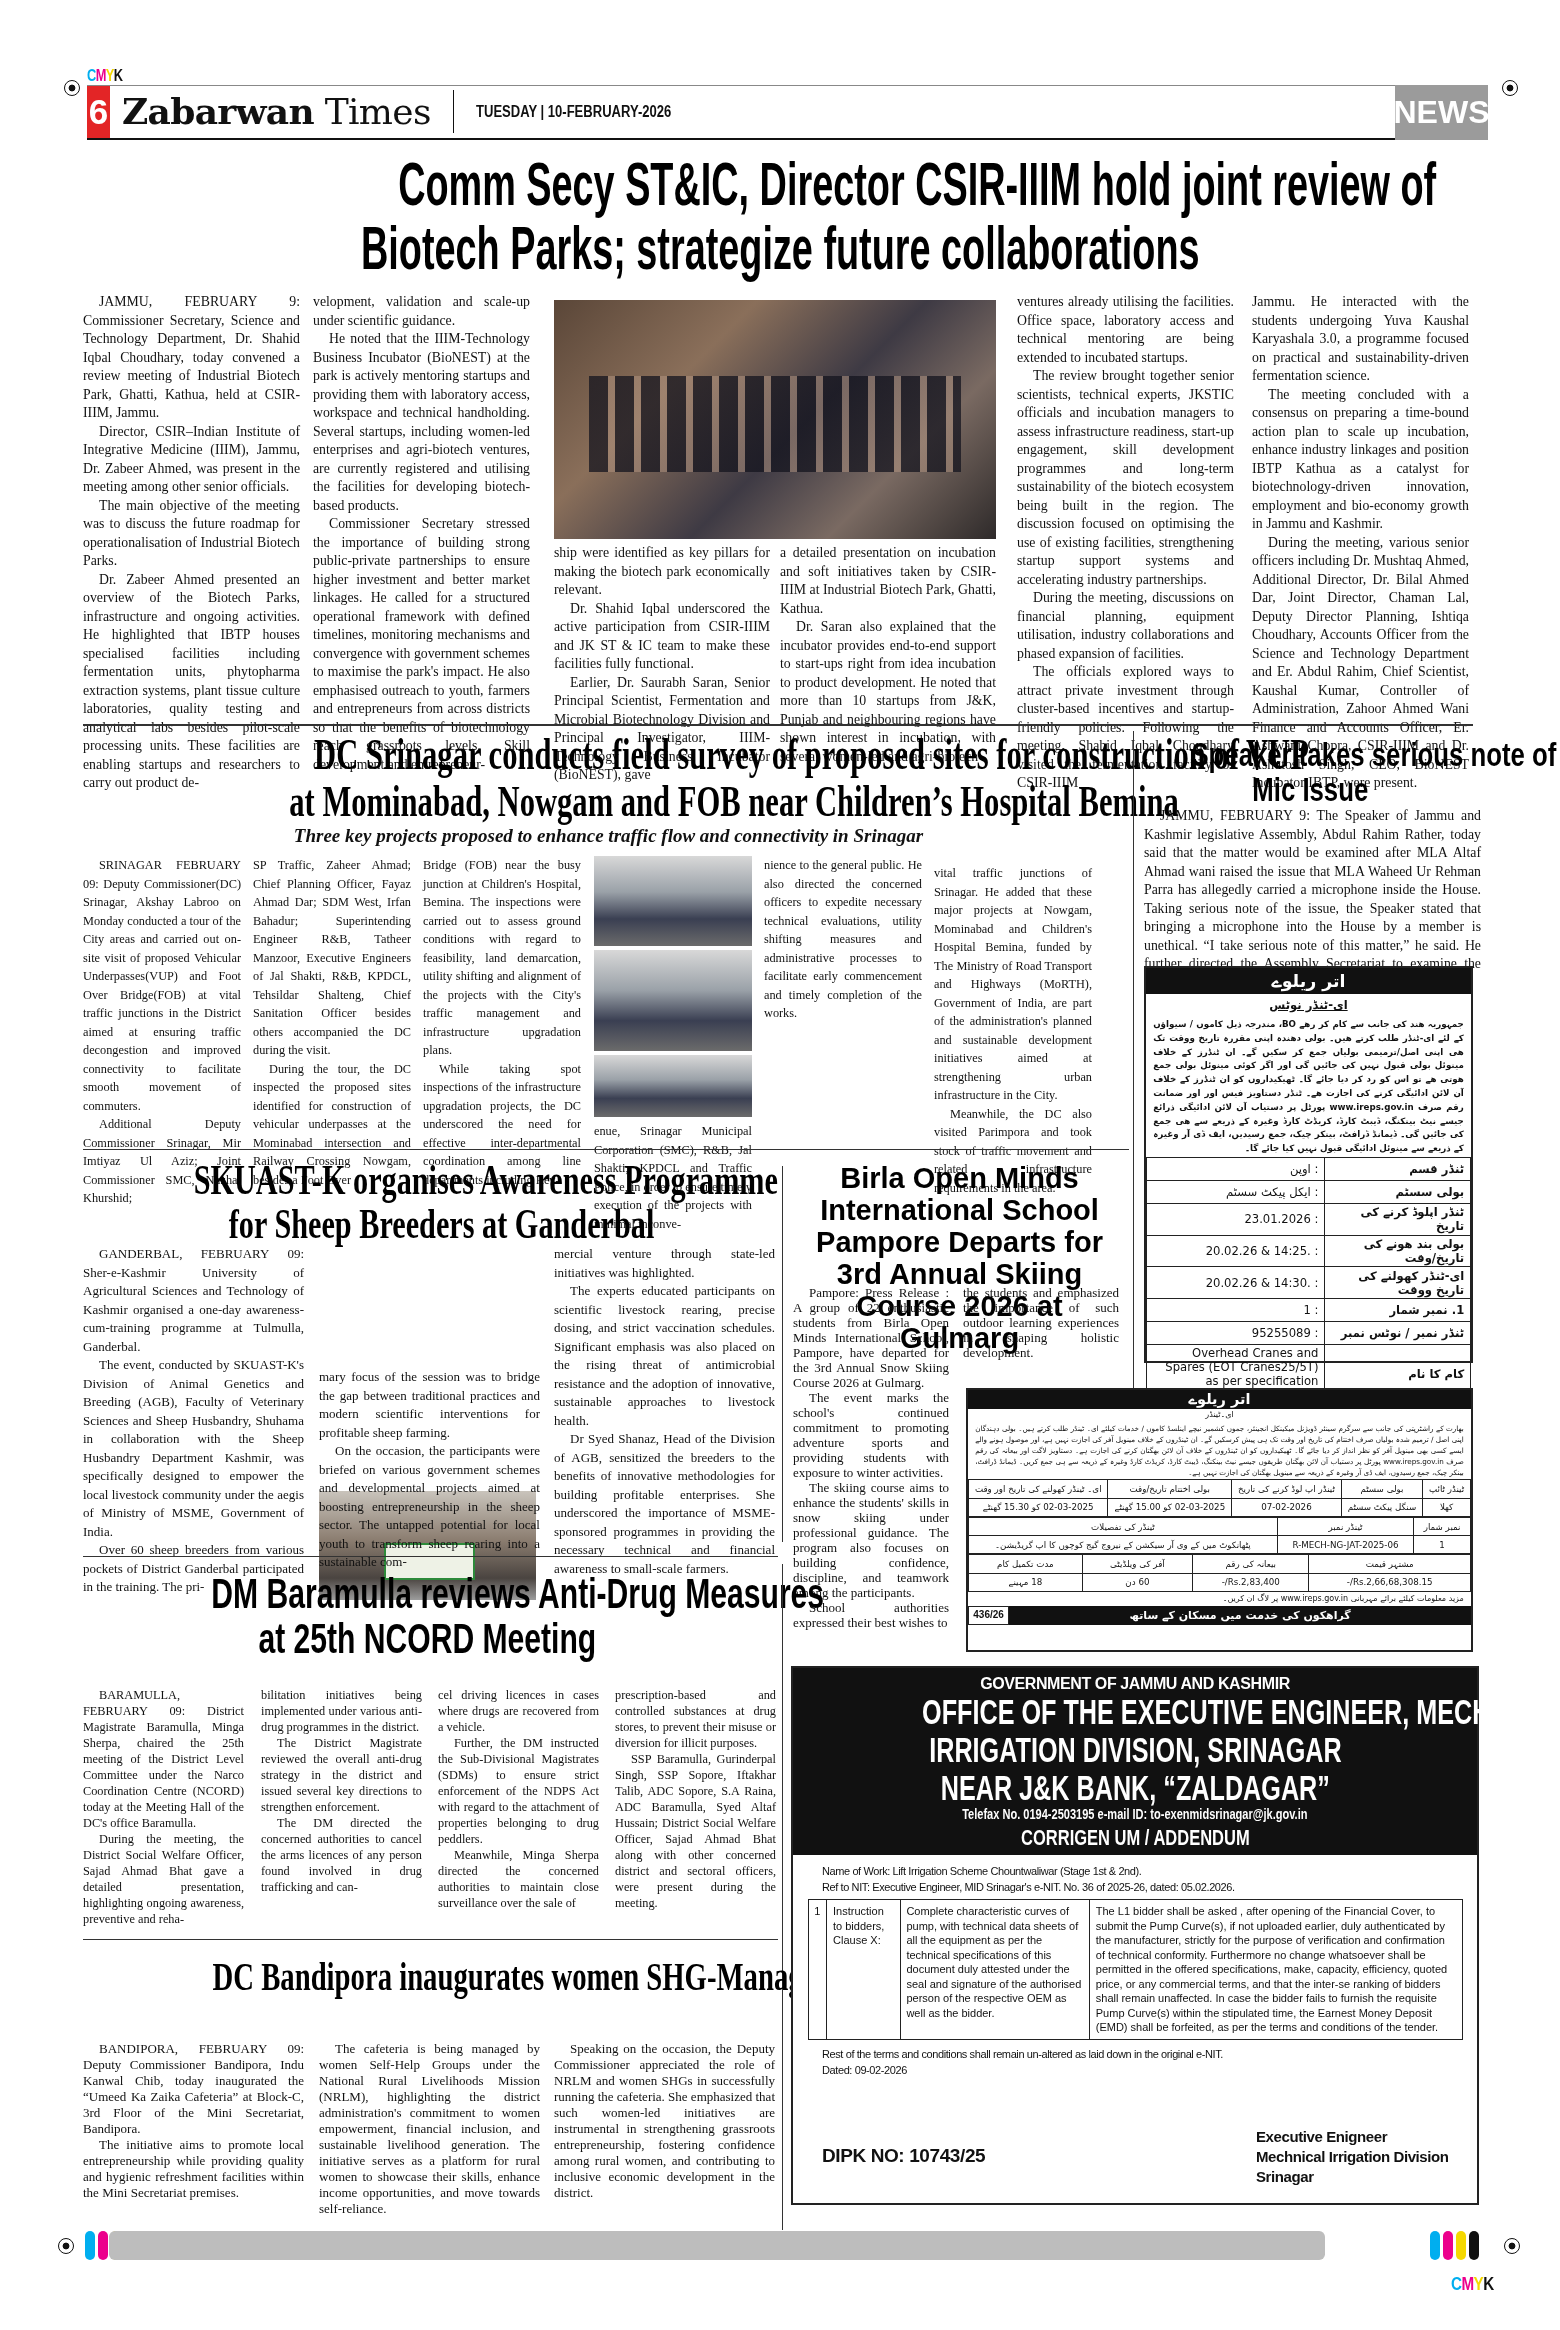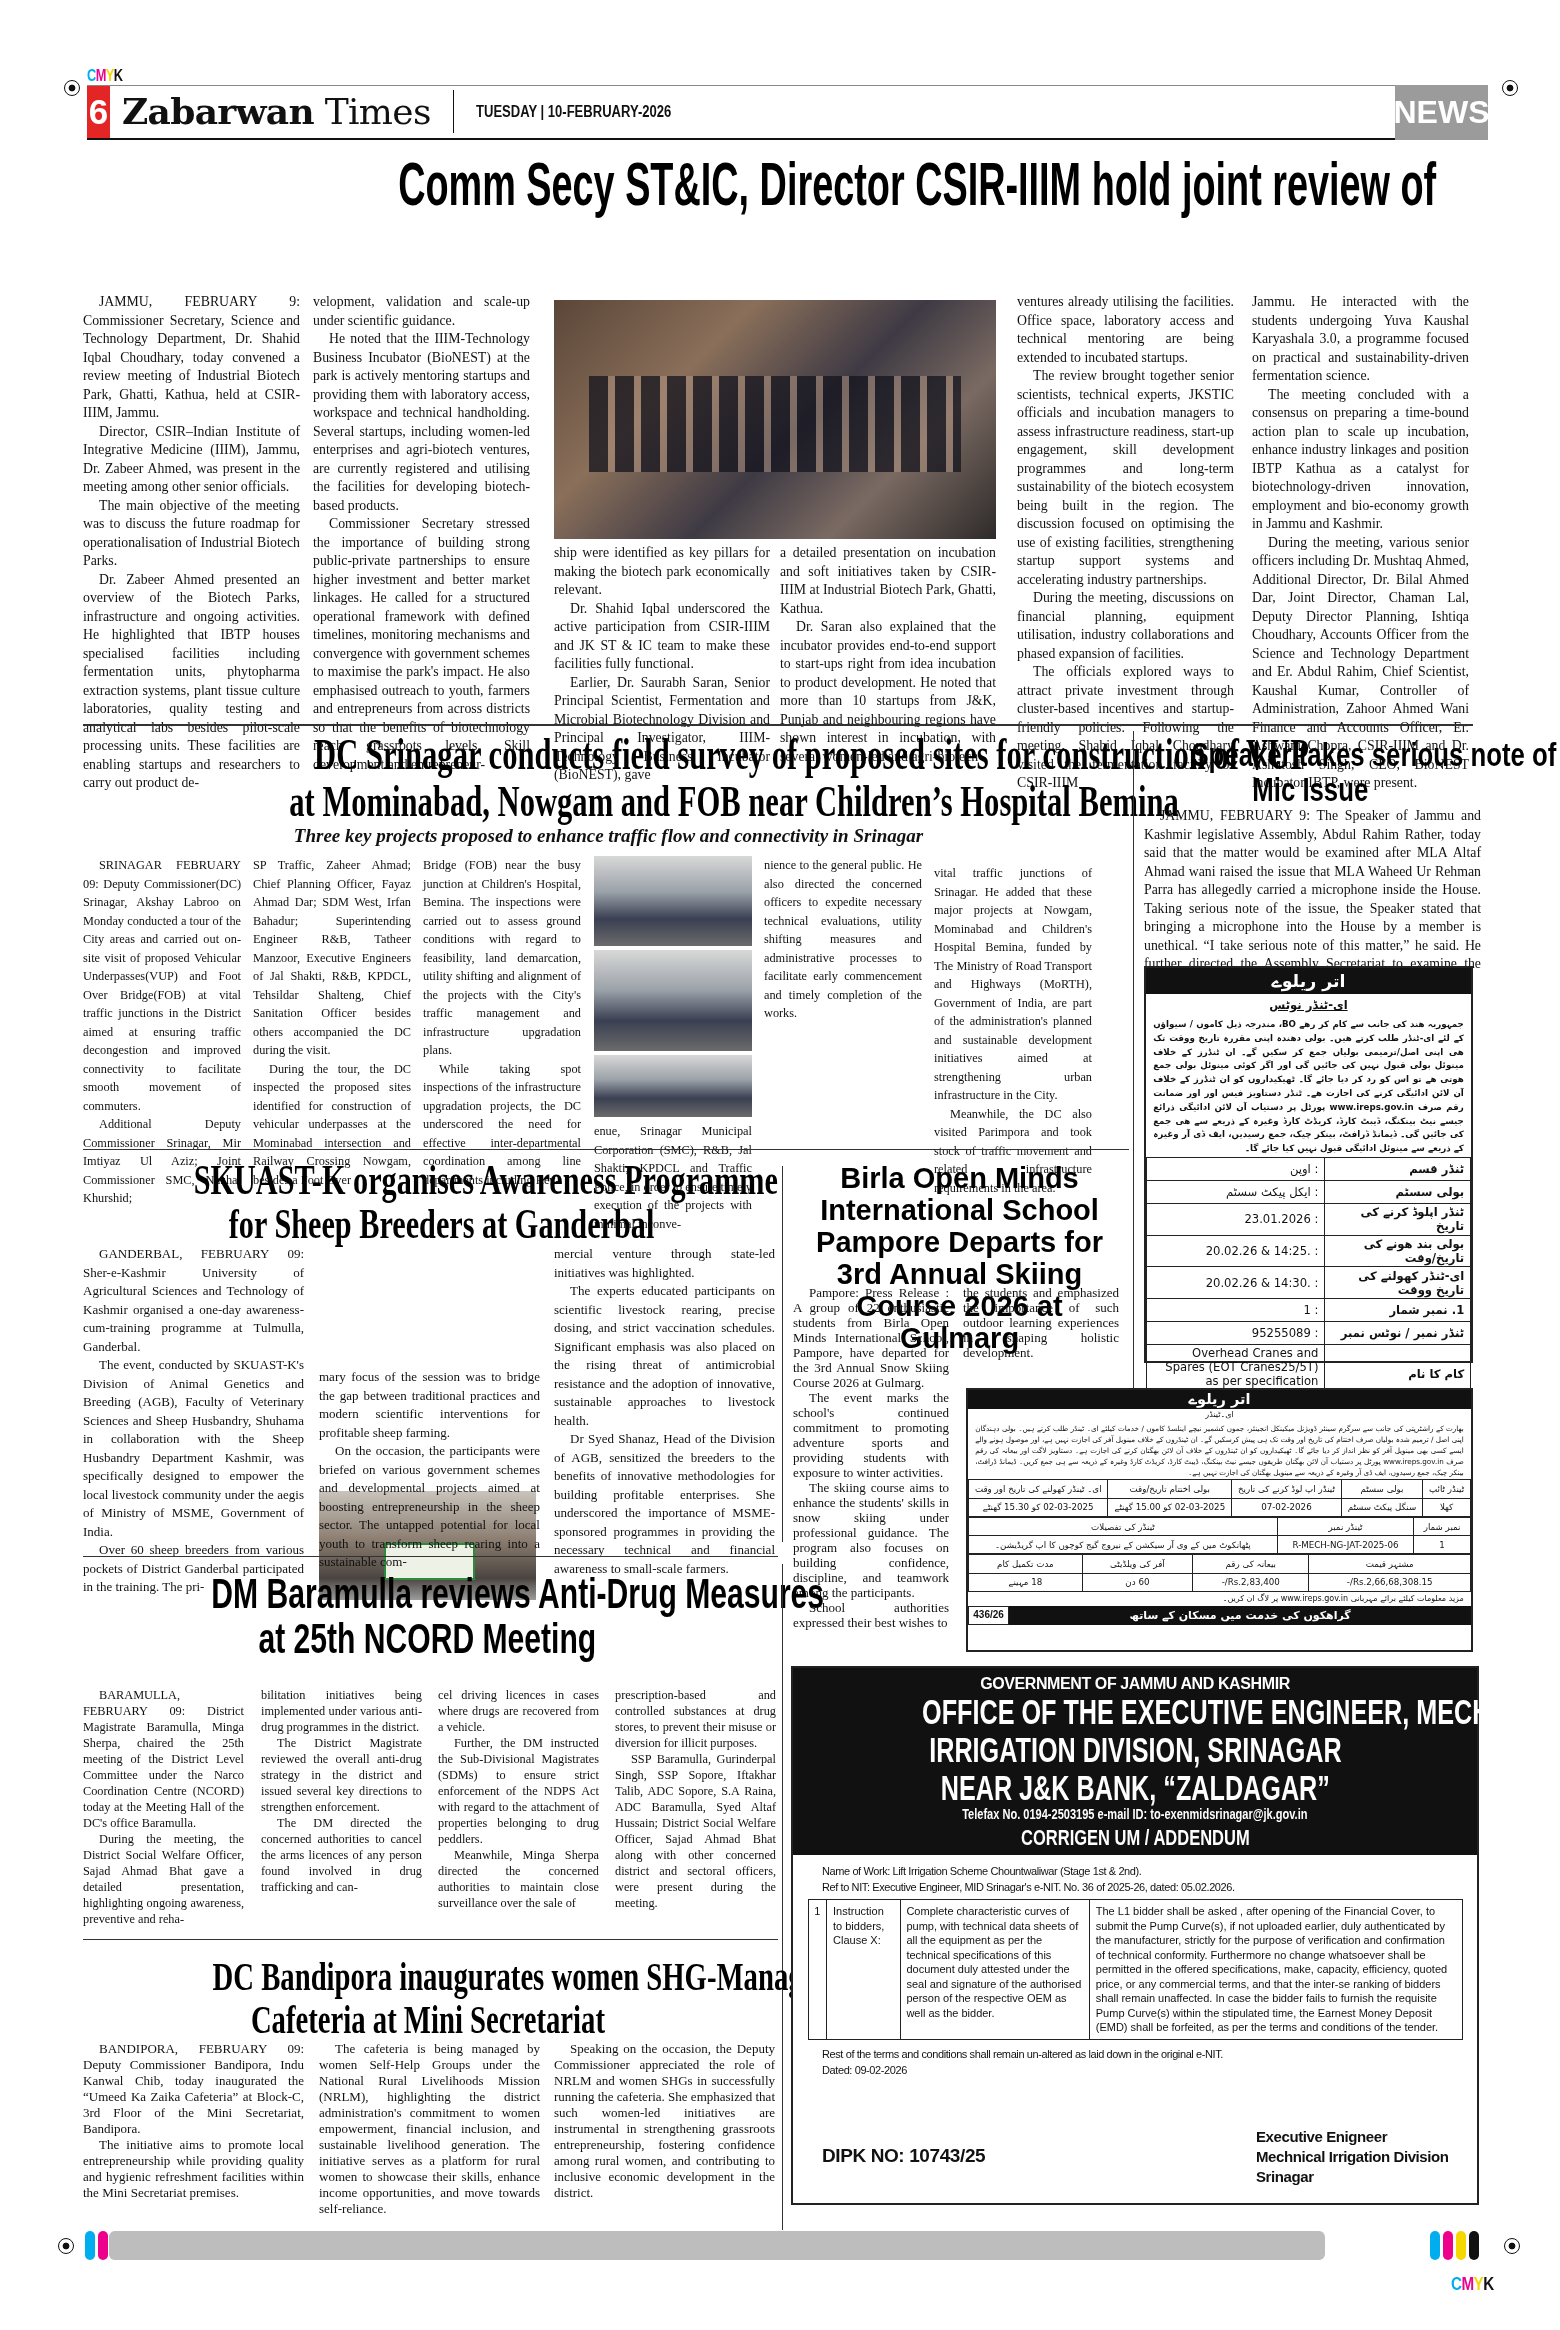--- a/index.html
+++ b/index.html
@@ -53,20 +53,21 @@
 <div class="abs mast">
   <div class="abs pageno">6</div>
   <div class="abs paper"><b>Zabarwan</b><span> Times</span></div>
   <div class="abs mastsep"></div>
   <div class="abs date"><span>TUESDAY</span> | <span>10-FEBRUARY-2026</span></div>
   <div class="abs news">NEWS</div>
 </div>
 
 <div class="abs h1" style="left:80px;top:152px;width:1401px;font-size:61px;">
   <div><span class="hcond">Comm  Secy ST&amp;IC, Director CSIR-IIIM hold joint review of</span></div>
+  <div><span class="hcond">Biotech Parks; strategize future collaborations</span></div>
 </div>
 <div class="abs body" style="left:83px;top:293px;width:217px;">
   <p>JAMMU, FEBRUARY 9: Commissioner Secretary, Science and Technology Department, Dr. Shahid Iqbal Choudhary, today convened a review meeting of Industrial Biotech Park, Ghatti, Kathua, held at CSIR-IIIM, Jammu.</p>
     <p>Director, CSIR–Indian Institute of Integrative Medicine (IIIM), Jammu, Dr. Zabeer Ahmed, was present in the meeting among other senior officials.</p>
     <p>The main objective of the meeting was to discuss the future roadmap for operationalisation of Industrial Biotech Parks.</p>
     <p>Dr. Zabeer Ahmed presented an overview of the Biotech Parks, infrastructure and ongoing activities. He highlighted that IBTP houses specialised facilities including fermentation units, phytopharma extraction systems, plant tissue culture laboratories, quality testing and analytical labs besides pilot-scale processing units. These facilities are enabling startups and researchers to carry out product de-</p>
 </div>
 <div class="abs body" style="left:313px;top:293px;width:217px;">
   <p style="text-indent:0">velopment, validation and scale-up under scientific guidance.</p>
     <p>He noted that the IIIM-Technology Business Incubator (BioNEST) at the park is actively mentoring startups and providing them with laboratory access, workspace and technical handholding. Several startups, including women-led enterprises and agri-biotech ventures, are currently registered and utilising the facilities for developing biotech-based products.</p>
@@ -308,21 +309,20 @@
 </div>
 <div class="abs body" style="left:615px;top:1687px;width:161px;font-size:12.3px;line-height:16px;">
   <p style="text-indent:0">prescription-based and controlled substances at drug stores, to prevent their misuse or diversion for illicit purposes.</p>
     <p>SSP Baramulla, Gurinderpal Singh, SSP Sopore, Iftakhar Talib, ADC Sopore, S.A Raina, ADC Baramulla, Syed Altaf Hussain; District Social Welfare Officer, Sajad Ahmad Bhat along with other concerned district and sectoral officers, were present during the meeting.</p>
 </div>
 <div class="abs rule" style="left:83px;top:1939px;width:695px;height:1.4px;"></div>
 <div class="abs vrule" style="left:782px;top:1564px;height:666px;"></div>
 
 <div class="abs h1" style="left:80px;top:1955px;width:695px;font-size:41px;font-family:'Liberation Serif',serif;">
   <div><span class="hcond" style="transform:scaleX(.7)">DC Bandipora inaugurates women SHG-Managed</span></div>
-  <div><span class="hcond" style="transform:scaleX(.7)">Cafeteria at Mini Secretariat</span></div>
 </div>
 <div class="abs body" style="left:83px;top:2041px;width:221px;font-size:13px;line-height:16px;">
   <p>BANDIPORA, FEBRUARY 09: Deputy Commissioner Bandipora, Indu Kanwal Chib, today inaugurated the “Umeed Ka Zaika Cafeteria” at Block-C, 3rd Floor of the Mini Secretariat, Bandipora.</p>
     <p>The initiative aims to promote local entrepreneurship while providing quality and hygienic refreshment facilities within the Mini Secretariat premises.</p>
 </div>
 <div class="abs body" style="left:319px;top:2041px;width:221px;font-size:13px;line-height:16px;">
   <p>The cafeteria is being managed by women Self-Help Groups under the National Rural Livelihoods Mission (NRLM), highlighting the district administration's commitment to women empowerment, financial inclusion, and sustainable livelihood generation. The initiative serves as a platform for rural women to showcase their skills, enhance income opportunities, and move towards self-reliance.</p>
 </div>
 <div class="abs body" style="left:554px;top:2041px;width:221px;font-size:13px;line-height:16px;">
   <p>Speaking on the occasion, the Deputy Commissioner appreciated the role of NRLM and women SHGs in successfully running the cafeteria. She emphasized that such women-led initiatives are instrumental in strengthening grassroots entrepreneurship, fostering confidence among rural women, and contributing to inclusive economic development in the district.</p>

